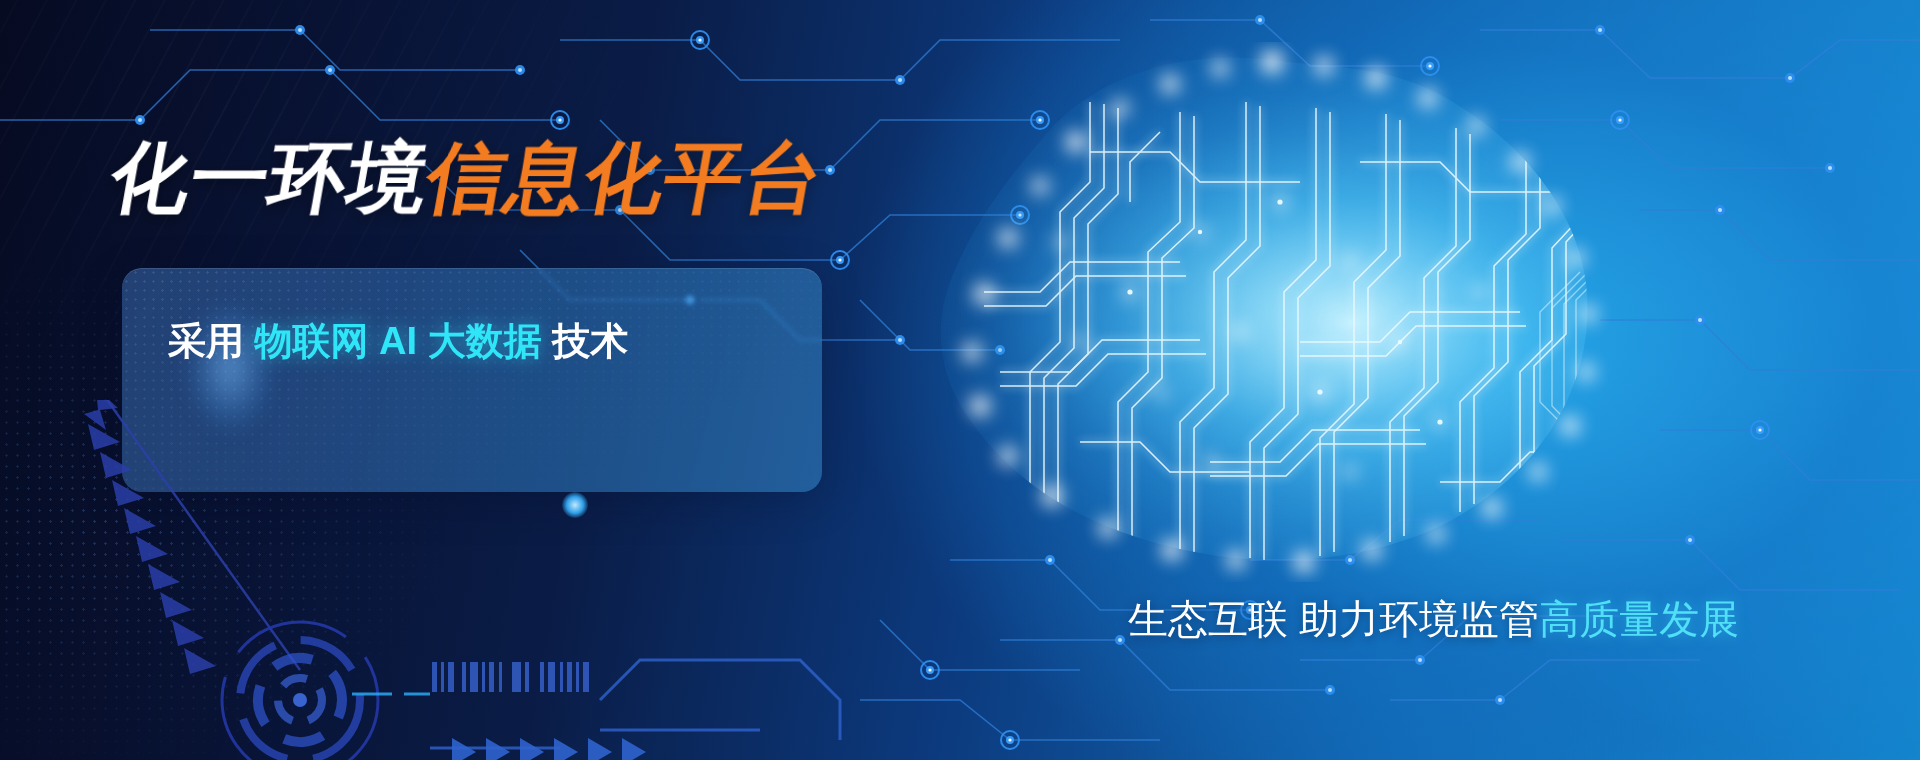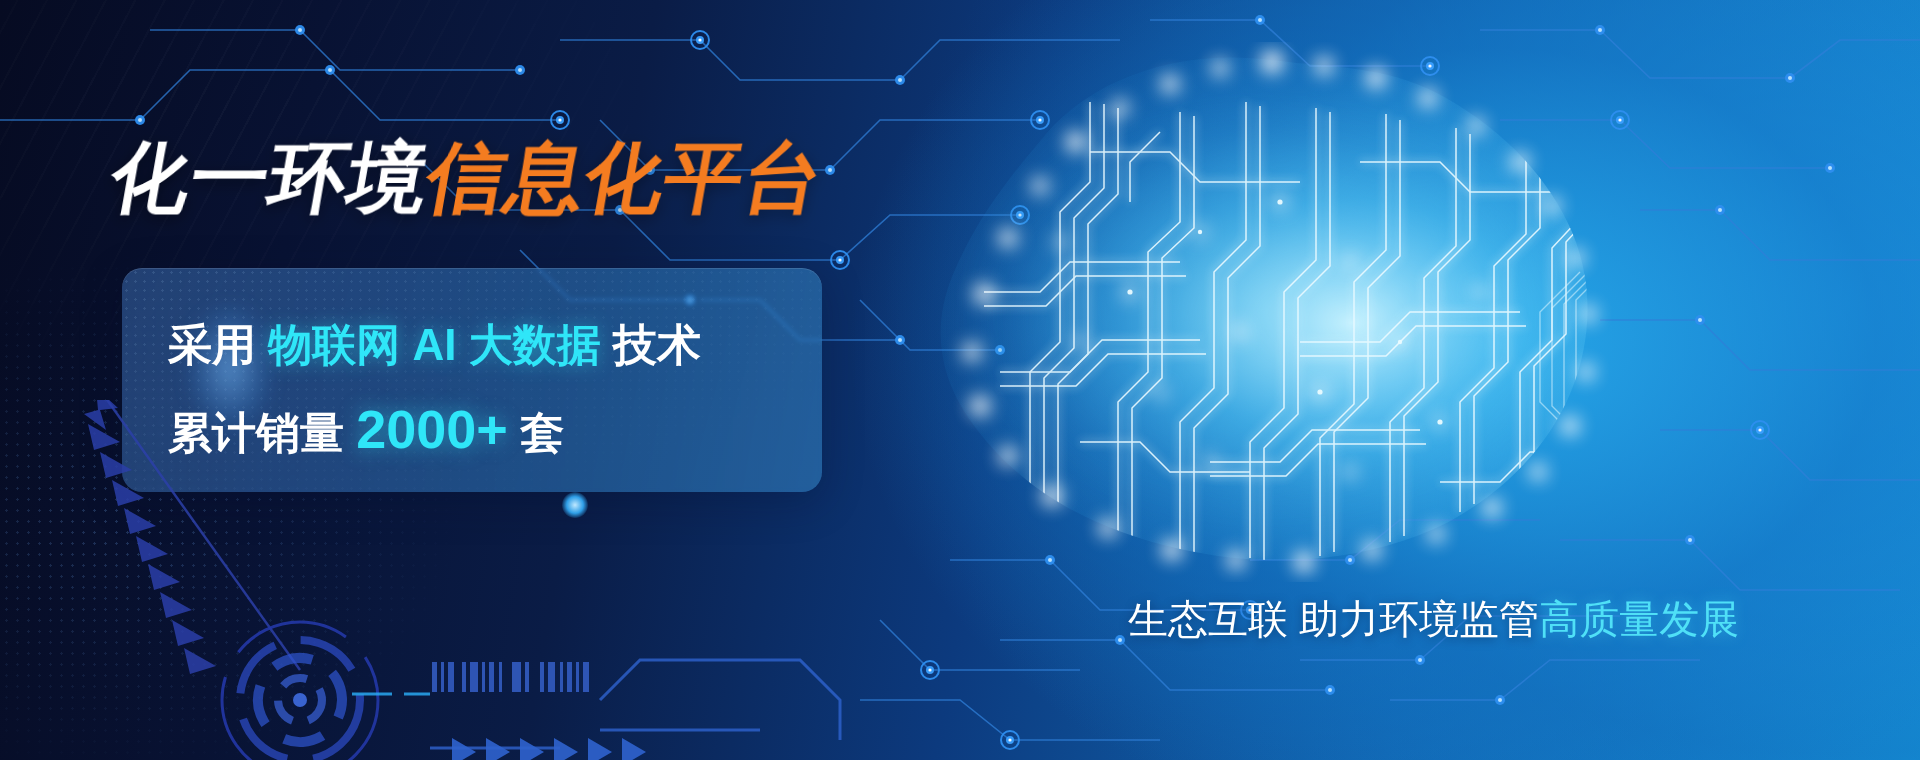--- a/index.html
+++ b/index.html
@@ -73,21 +73,21 @@
     filter:blur(8px);
   }
   #card .carddots{
     position:absolute;inset:0;
     background-image:radial-gradient(rgba(170,215,255,0.16) 1px, transparent 1.2px);
     background-size:9px 9px;
     -webkit-mask-image:linear-gradient(160deg, rgba(0,0,0,.9) 0%, rgba(0,0,0,.25) 55%, transparent 85%);
     mask-image:linear-gradient(160deg, rgba(0,0,0,.9) 0%, rgba(0,0,0,.25) 55%, transparent 85%);
   }
   .cardline{position:absolute;left:46px;white-space:nowrap;font-weight:700;}
-  #cardline1{top:48px;font-size:44px;}
+  #cardline1{top:48px;font-size:38px;}
   #cardline2{top:130px;font-size:44px;}
   .tw{color:#ffffff;}
   .tc{color:#2fe6f8;text-shadow:0 0 18px rgba(47,230,248,.45);}
   .tnum{color:#2fe6f8;font-size:54px;text-shadow:0 0 20px rgba(47,230,248,.5);letter-spacing:0px;}
 
   
   #tagline{
     position:absolute;left:1128px;top:592px;white-space:nowrap;
     font-size:40px;font-weight:400;
   }
@@ -337,25 +337,20 @@
   <div id="card">
     <div class="cardglow"></div>
     <div class="carddots"></div>
 
     <div class="cardline" id="cardline1">
       <span class="tw">采用</span>
       <span class="tc">物联网 AI 大数据</span>
       <span class="tw">技术</span>
     </div>
 
-    <div class="cardline" id="cardline2">
-      <span class="tw">累计销量</span>
-      <span class="tnum">2000+</span>
-      <span class="tw">套</span>
-    </div>
   </div>
 
   <div id="tagline">
     <span class="tw">生态互联 助力环境监管</span><span class="tc">高质量发展</span>
   </div>
 
   <div id="hud">
     <svg viewBox="0 0 900 360" aria-hidden="true">
 
       <g fill="#2b3fa8" opacity="0.85">

